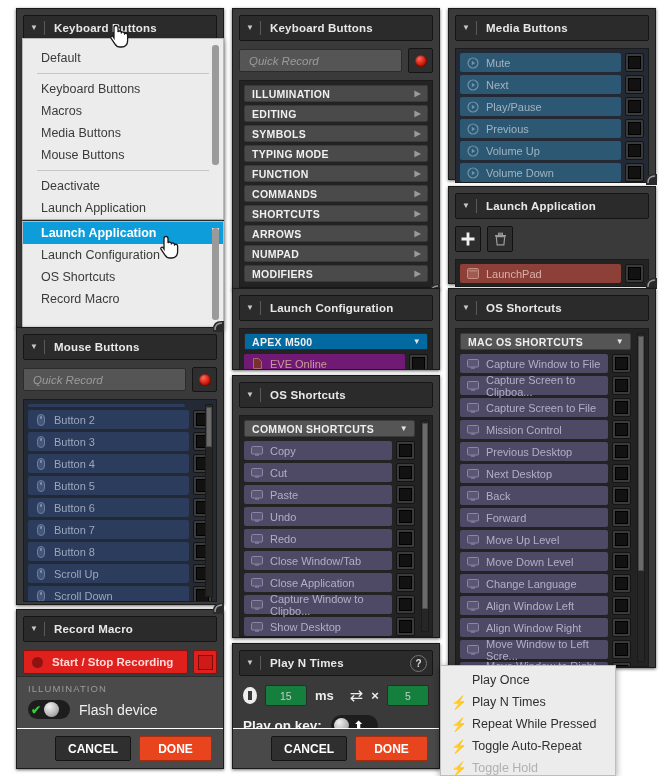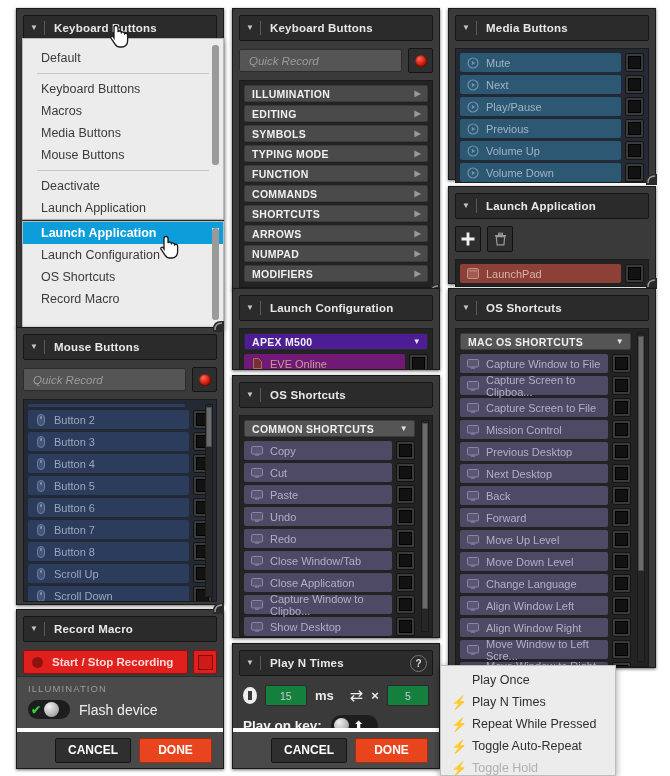--- a/index.html
+++ b/index.html
@@ -60,36 +60,36 @@
   .item.mouse{background:#2b3c5c;color:#9aa8bd;}
   .item.purple{background:#4e4a66;color:#b3aec6;}
   .item.red{background:#8d4038;color:#d6b2ab;}
   .item.darkred{background:#701a75;color:#c79b96;}
 
   
   .secbar{height:17px;background:#555;border:1px solid #3b3b3b;border-radius:2px;display:flex;
         align-items:center;padding:0 6px 0 7px;color:#efefef;font-size:10.5px;font-weight:bold;
         margin-bottom:4px;box-sizing:border-box;letter-spacing:.3px;}
   .secbar .arr{margin-left:auto;font-size:8px;color:#e4e4e4;}
-  .secbar.dark{background:#4c1d95;border-color:#2a2a2a;}
+  .secbar.dark{background:#0369a1;border-color:#2a2a2a;}
 
   
   .vscroll{position:absolute;right:3px;top:4px;bottom:4px;width:8px;background:#262626;
         border:1px solid #1b1b1b;box-sizing:border-box;}
   .vthumb{position:absolute;left:0;right:0;background:#6a6a6a;border:1px solid #4a4a4a;
         box-sizing:border-box;}
 
   
   .tool-row{margin:7px 6px 0 6px;display:flex;gap:6px;}
   .tbtn{width:24px;height:24px;background:#2e2e2e;border:1px solid #111;border-radius:2px;
         display:flex;align-items:center;justify-content:center;color:#e5e5e5;}
 
   
   .footer{position:absolute;left:0;right:0;bottom:0;height:40px;background:#494949;
-        border-top:4px solid #ffffff;display:flex;align-items:center;justify-content:flex-end;
+        border-top:1px solid #ffffff;display:flex;align-items:center;justify-content:flex-end;
         gap:8px;padding-right:11px;box-sizing:border-box;}
   .btn{height:25px;min-width:73px;border-radius:2px;display:flex;align-items:center;
         justify-content:center;font-size:12px;font-weight:bold;color:#fff;box-sizing:border-box;
         padding:0 12px;}
   .btn.cancel{background:#2f2f2f;border:1px solid #151515;}
   .btn.done{background:#e8451f;border:1px solid #a52c0f;}
 
   
   .illum{position:absolute;left:0;right:0;bottom:40px;height:52px;background:#4a4a4a;
         border-top:1px solid #2d2d2d;box-sizing:border-box;padding:6px 0 0 11px;}

